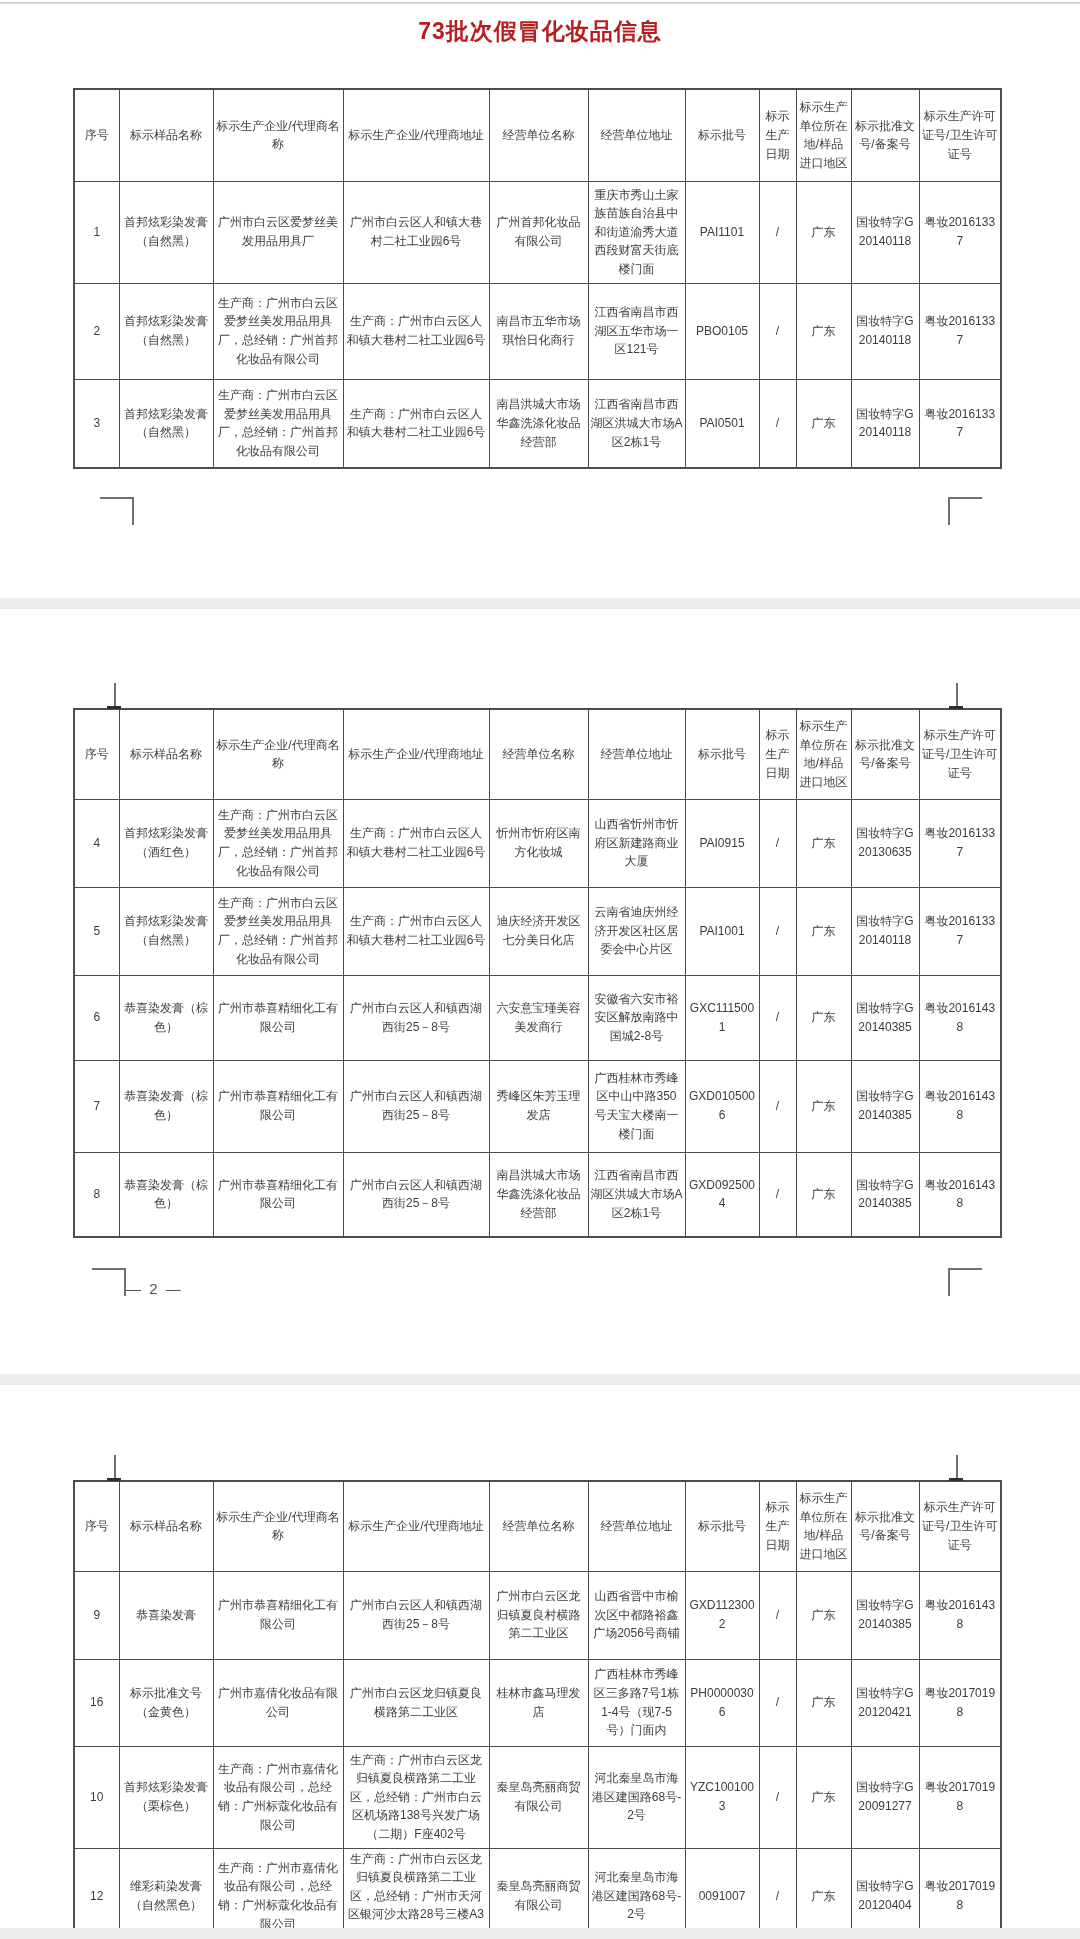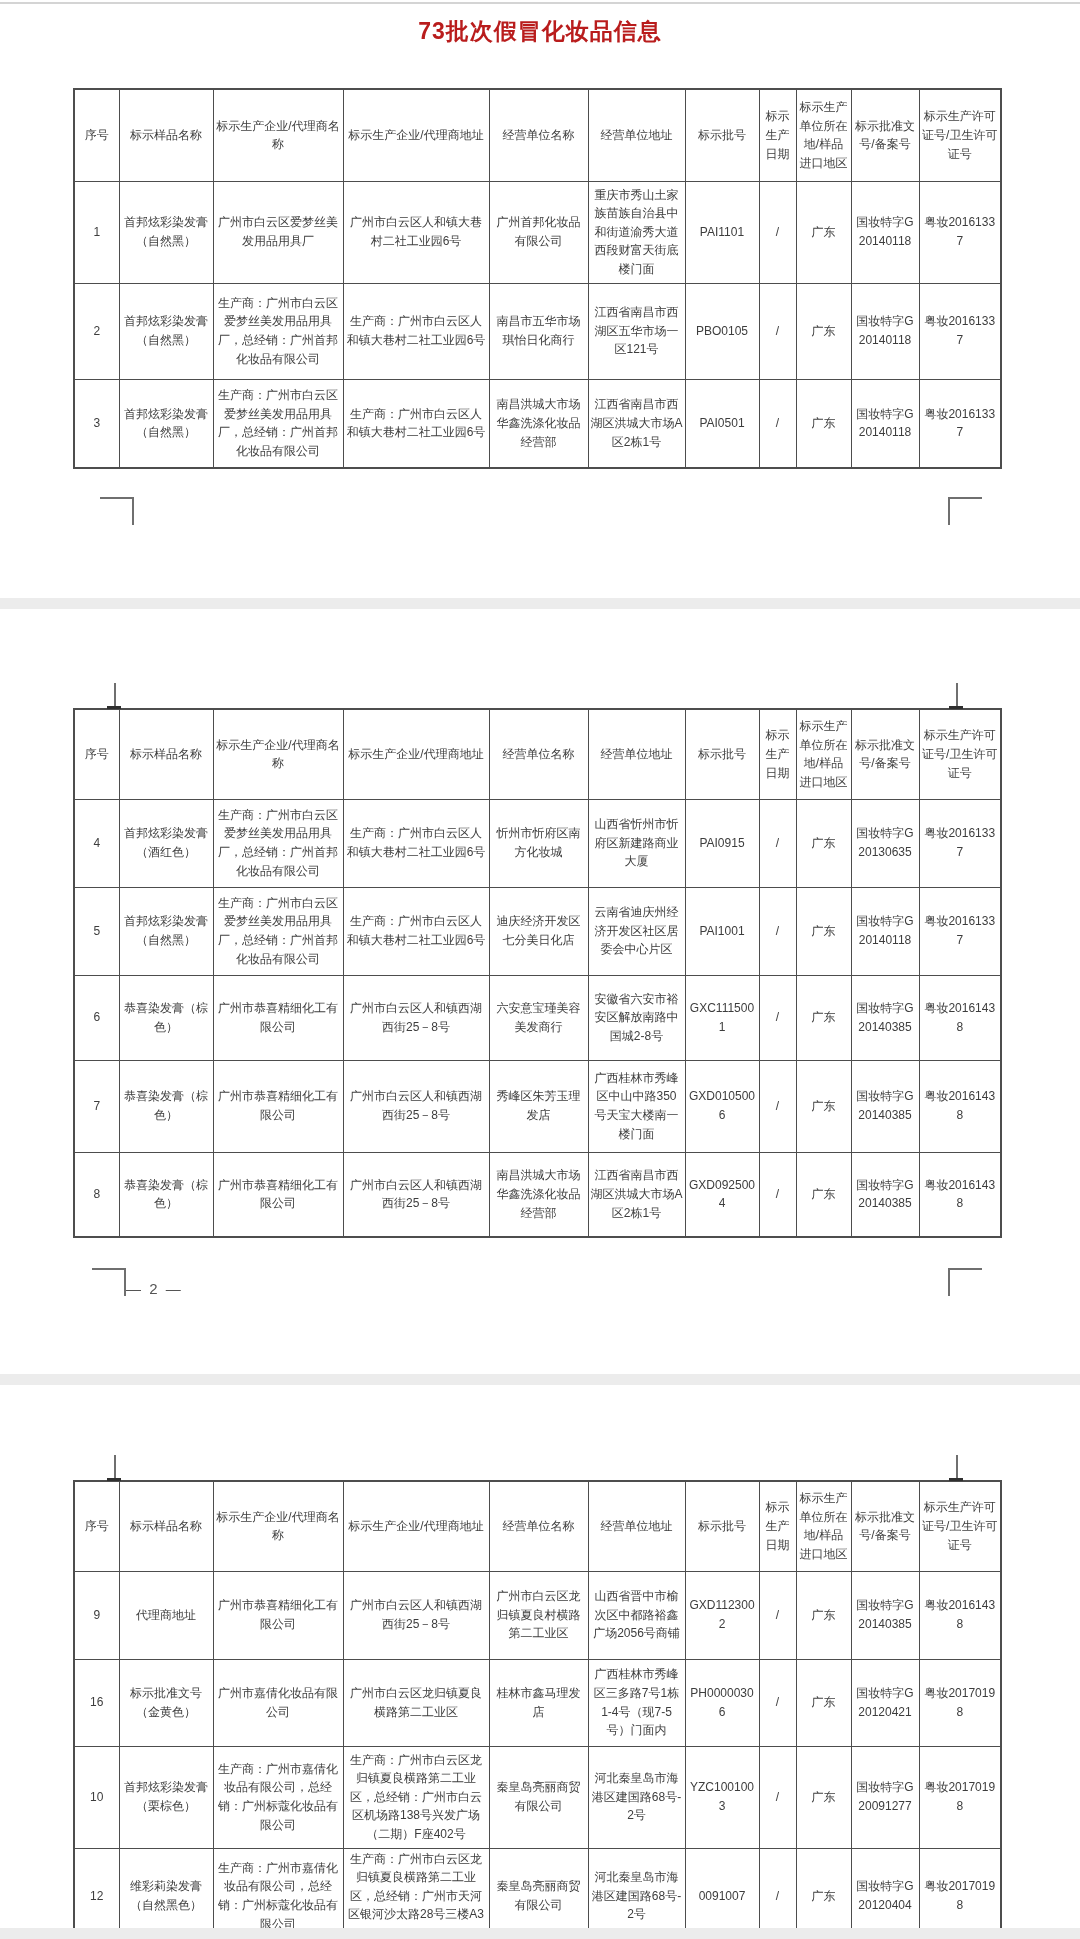--- a/index.html
+++ b/index.html
@@ -284,21 +284,21 @@
           <th>标示批号</th>
           <th>标示生产日期</th>
           <th>标示生产单位所在地/样品进口地区</th>
           <th>标示批准文号/备案号</th>
           <th>标示生产许可证号/卫生许可证号</th>
         </tr>
       </thead>
       <tbody>
         <tr>
           <td>9</td>
-          <td>代理商地址</td>
+          <td>恭喜染发膏</td>
           <td>广州市恭喜精细化工有限公司</td>
           <td>广州市白云区人和镇西湖西街25－8号</td>
           <td>广州市白云区龙归镇夏良村横路第二工业区</td>
           <td>山西省晋中市榆次区中都路裕鑫广场2056号商铺</td>
           <td>GXD1123002</td>
           <td>/</td>
           <td>广东</td>
           <td>国妆特字G20140385</td>
           <td>粤妆20161438</td>
         </tr>

